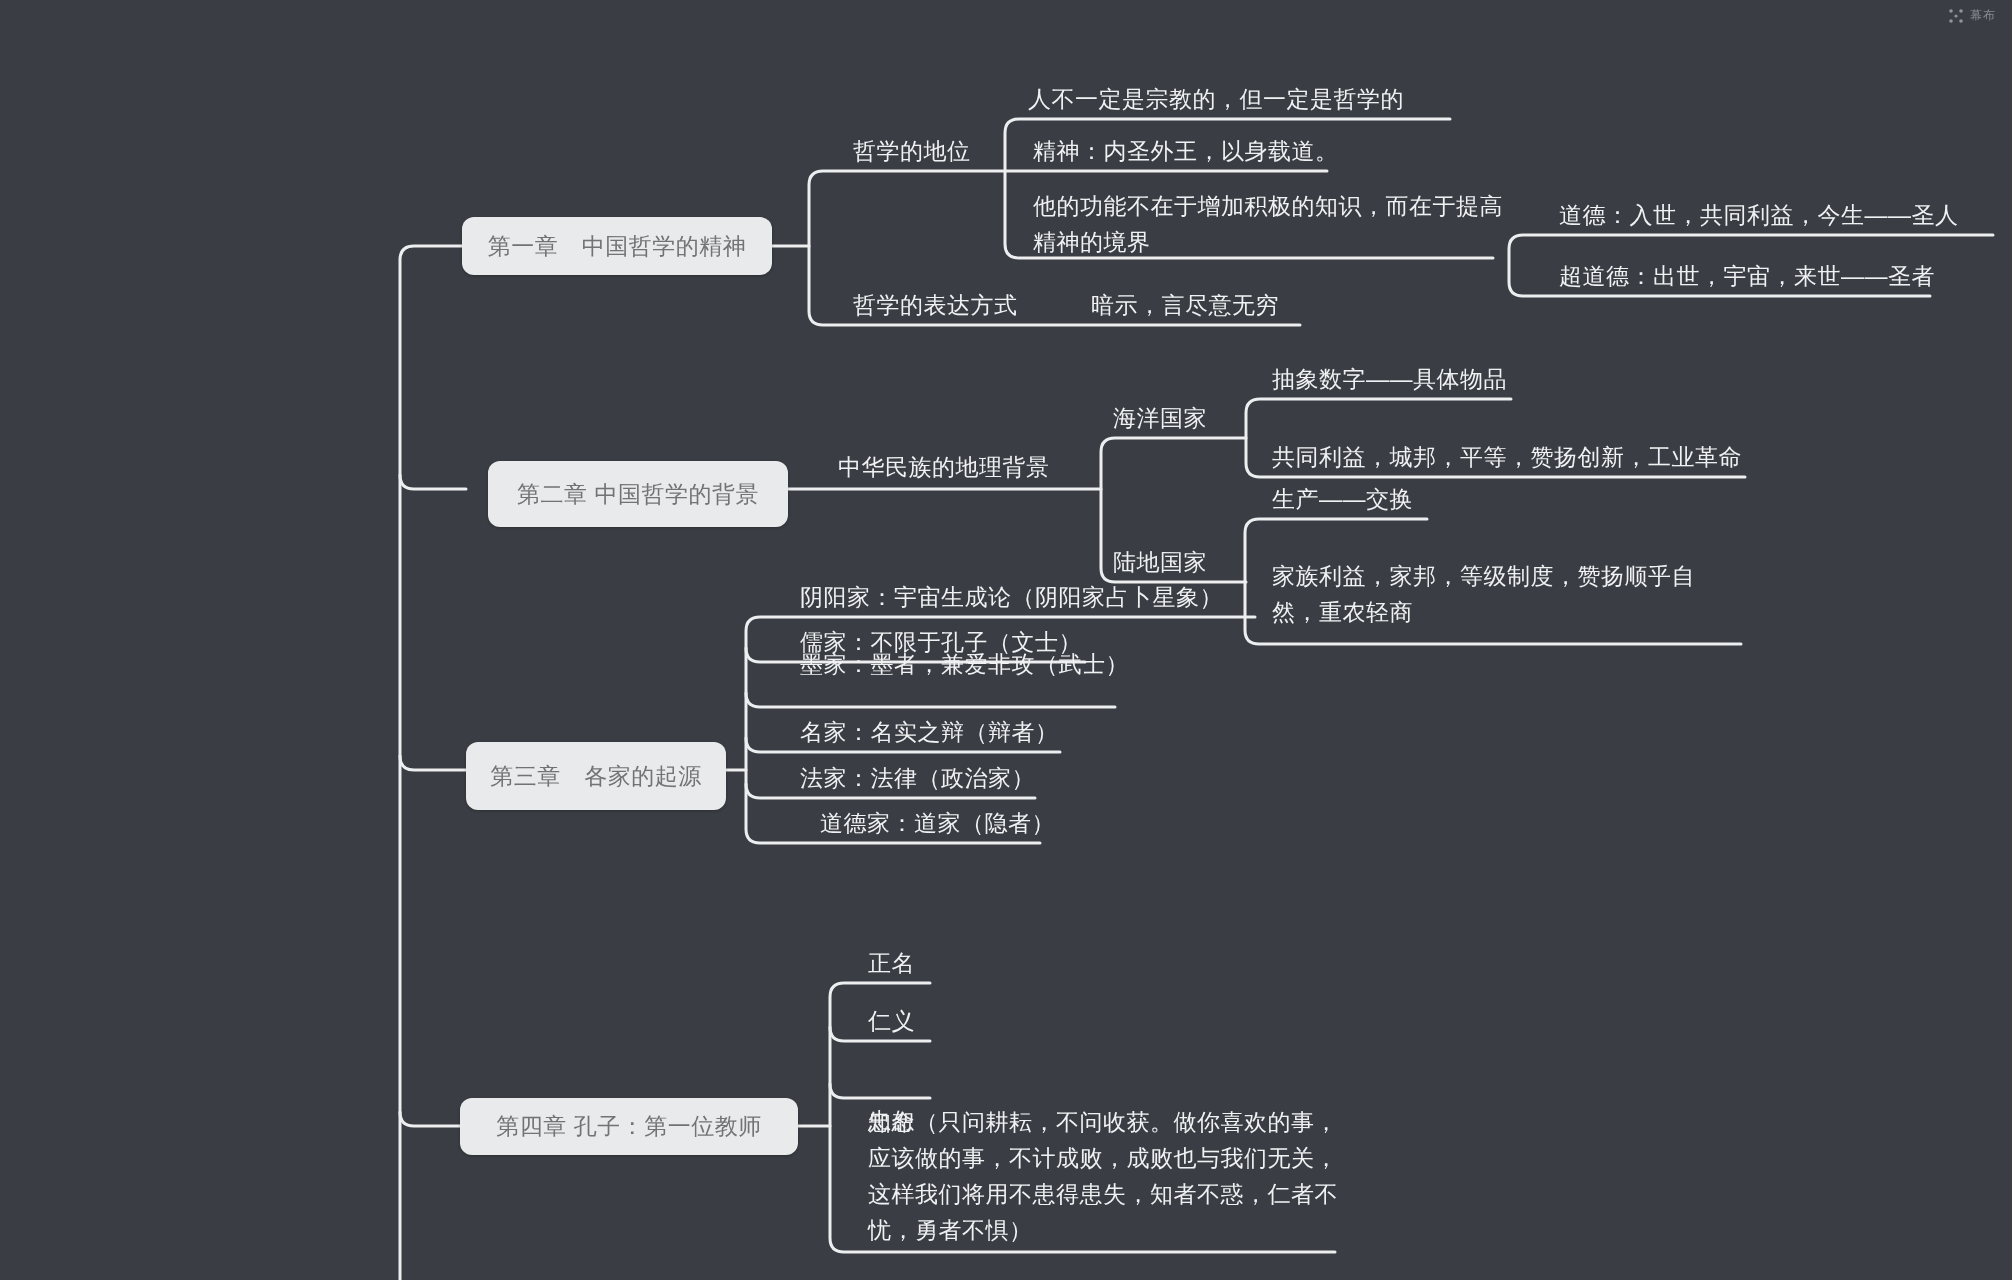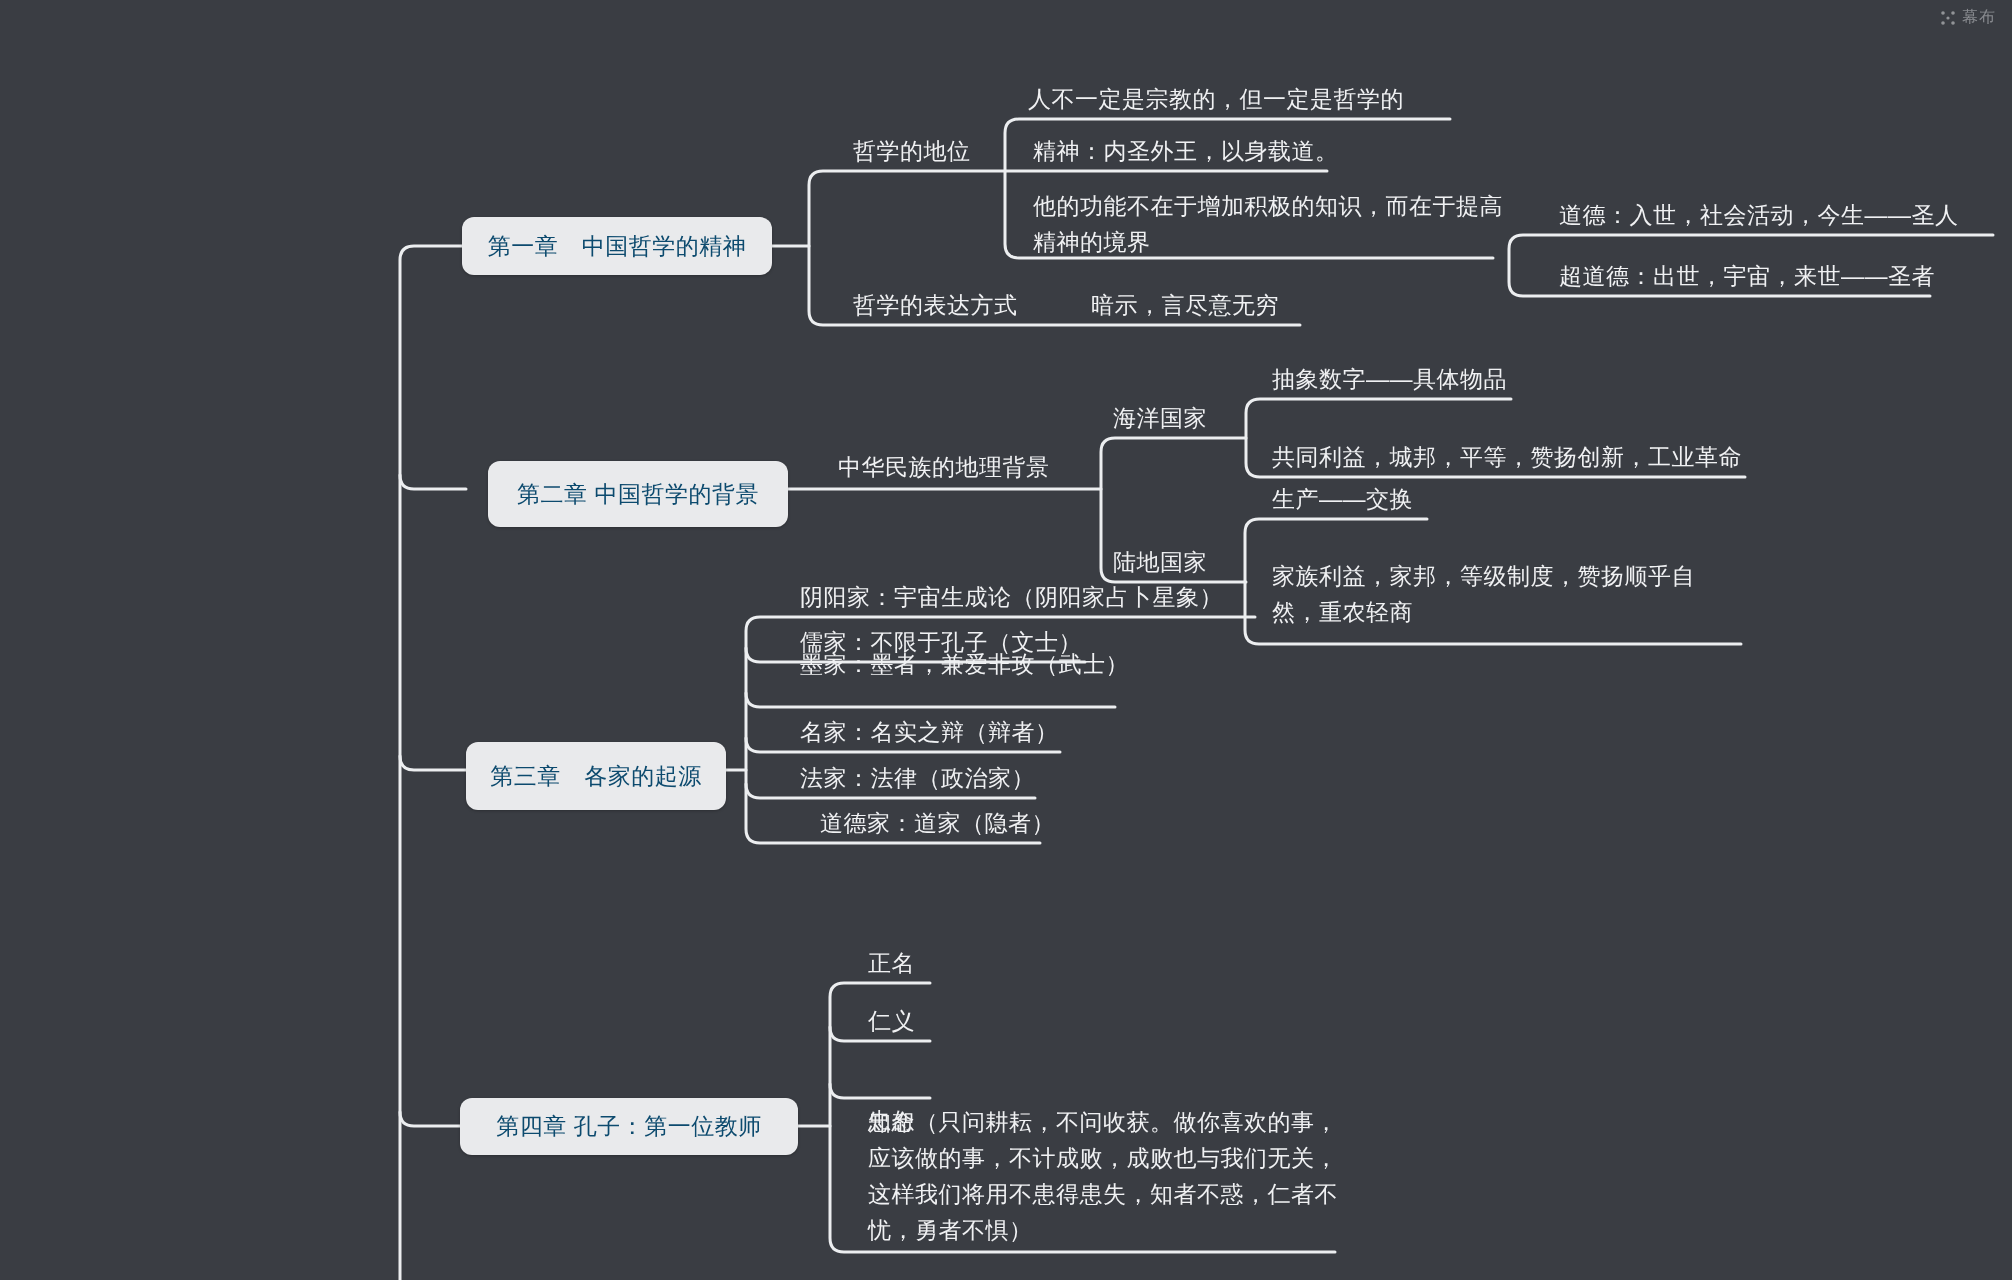--- a/index.html
+++ b/index.html
@@ -10,31 +10,31 @@
     color:#eceef0;
   }
   #wires{position:absolute;left:0;top:0;z-index:1;}
   #wires path{fill:none;stroke:#eceef0;stroke-width:3;stroke-linecap:round;}
   .lbl{
     position:absolute;z-index:2;font-size:23px;line-height:30px;
     color:#f0f1f3;white-space:nowrap;letter-spacing:0.5px;font-weight:500;
   }
   .para{white-space:normal;line-height:36px;}
   .box{
-    position:absolute;z-index:3;background:#e9eaec;color:#0c4a6e;
+    position:absolute;z-index:3;background:#e9eaec;color:#737373;
     border-radius:12px;display:flex;align-items:center;justify-content:center;
     font-size:23px;font-weight:500;letter-spacing:0.5px;white-space:nowrap;
     box-shadow:0 1px 3px rgba(0,0,0,0.25);
     text-align:right;
   }
   #watermark{
     position:absolute;top:7px;right:16px;z-index:4;display:flex;
     align-items:center;gap:6px;opacity:0.55;
   }
-  #watermark .brand{font-size:16px;color:#c6c8cc;letter-spacing:1px;}
+  #watermark .brand{font-size:12px;color:#c6c8cc;letter-spacing:1px;}
 </style>
 </head>
 <body>
 
 <div id="canvas">
 
   <svg id="wires" width="2012" height="1280" viewBox="0 0 2012 1280">
     <path d="M 462 246 L 414 246 Q 400 246 400 260 L 400 1281"></path>
     <path d="M 400 475 Q 400 489 414 489 L 466 489"></path>
     <path d="M 400 756 Q 400 770 414 770 L 466 770"></path>
@@ -65,21 +65,21 @@
 
   <div class="box" style="left:462px;top:217px;width:310px;height:58px;">第一章　中国哲学的精神</div>
   <div class="box" style="left:488px;top:461px;width:300px;height:66px;">第二章 中国哲学的背景</div>
   <div class="box" style="left:466px;top:742px;width:260px;height:68px;">第三章　各家的起源</div>
   <div class="box" style="left:460px;top:1098px;width:338px;height:57px;">第四章 孔子：第一位教师</div>
 
   <div class="lbl" style="left:853px;top:136px;">哲学的地位</div>
   <div class="lbl" style="left:1028px;top:84px;">人不一定是宗教的，但一定是哲学的</div>
   <div class="lbl" style="left:1033px;top:136px;">精神：内圣外王，以身载道。</div>
   <div class="lbl para" style="left:1033px;top:188px;width:472px;">他的功能不在于增加积极的知识，而在于提高精神的境界</div>
-  <div class="lbl" style="left:1559px;top:200px;">道德：入世，社会活动，今生——圣人</div>
+  <div class="lbl" style="left:1559px;top:200px;">道德：入世，共同利益，今生——圣人</div>
   <div class="lbl" style="left:1559px;top:261px;">超道德：出世，宇宙，来世——圣者</div>
   <div class="lbl" style="left:853px;top:290px;">哲学的表达方式</div>
   <div class="lbl" style="left:1091px;top:290px;">暗示，言尽意无穷</div>
 
   <div class="lbl" style="left:838px;top:452px;">中华民族的地理背景</div>
   <div class="lbl" style="left:1113px;top:403px;">海洋国家</div>
   <div class="lbl" style="left:1272px;top:364px;">抽象数字——具体物品</div>
   <div class="lbl" style="left:1272px;top:442px;">共同利益，城邦，平等，赞扬创新，工业革命</div>
   <div class="lbl" style="left:1272px;top:484px;">生产——交换</div>
   <div class="lbl" style="left:1113px;top:547px;">陆地国家</div>

